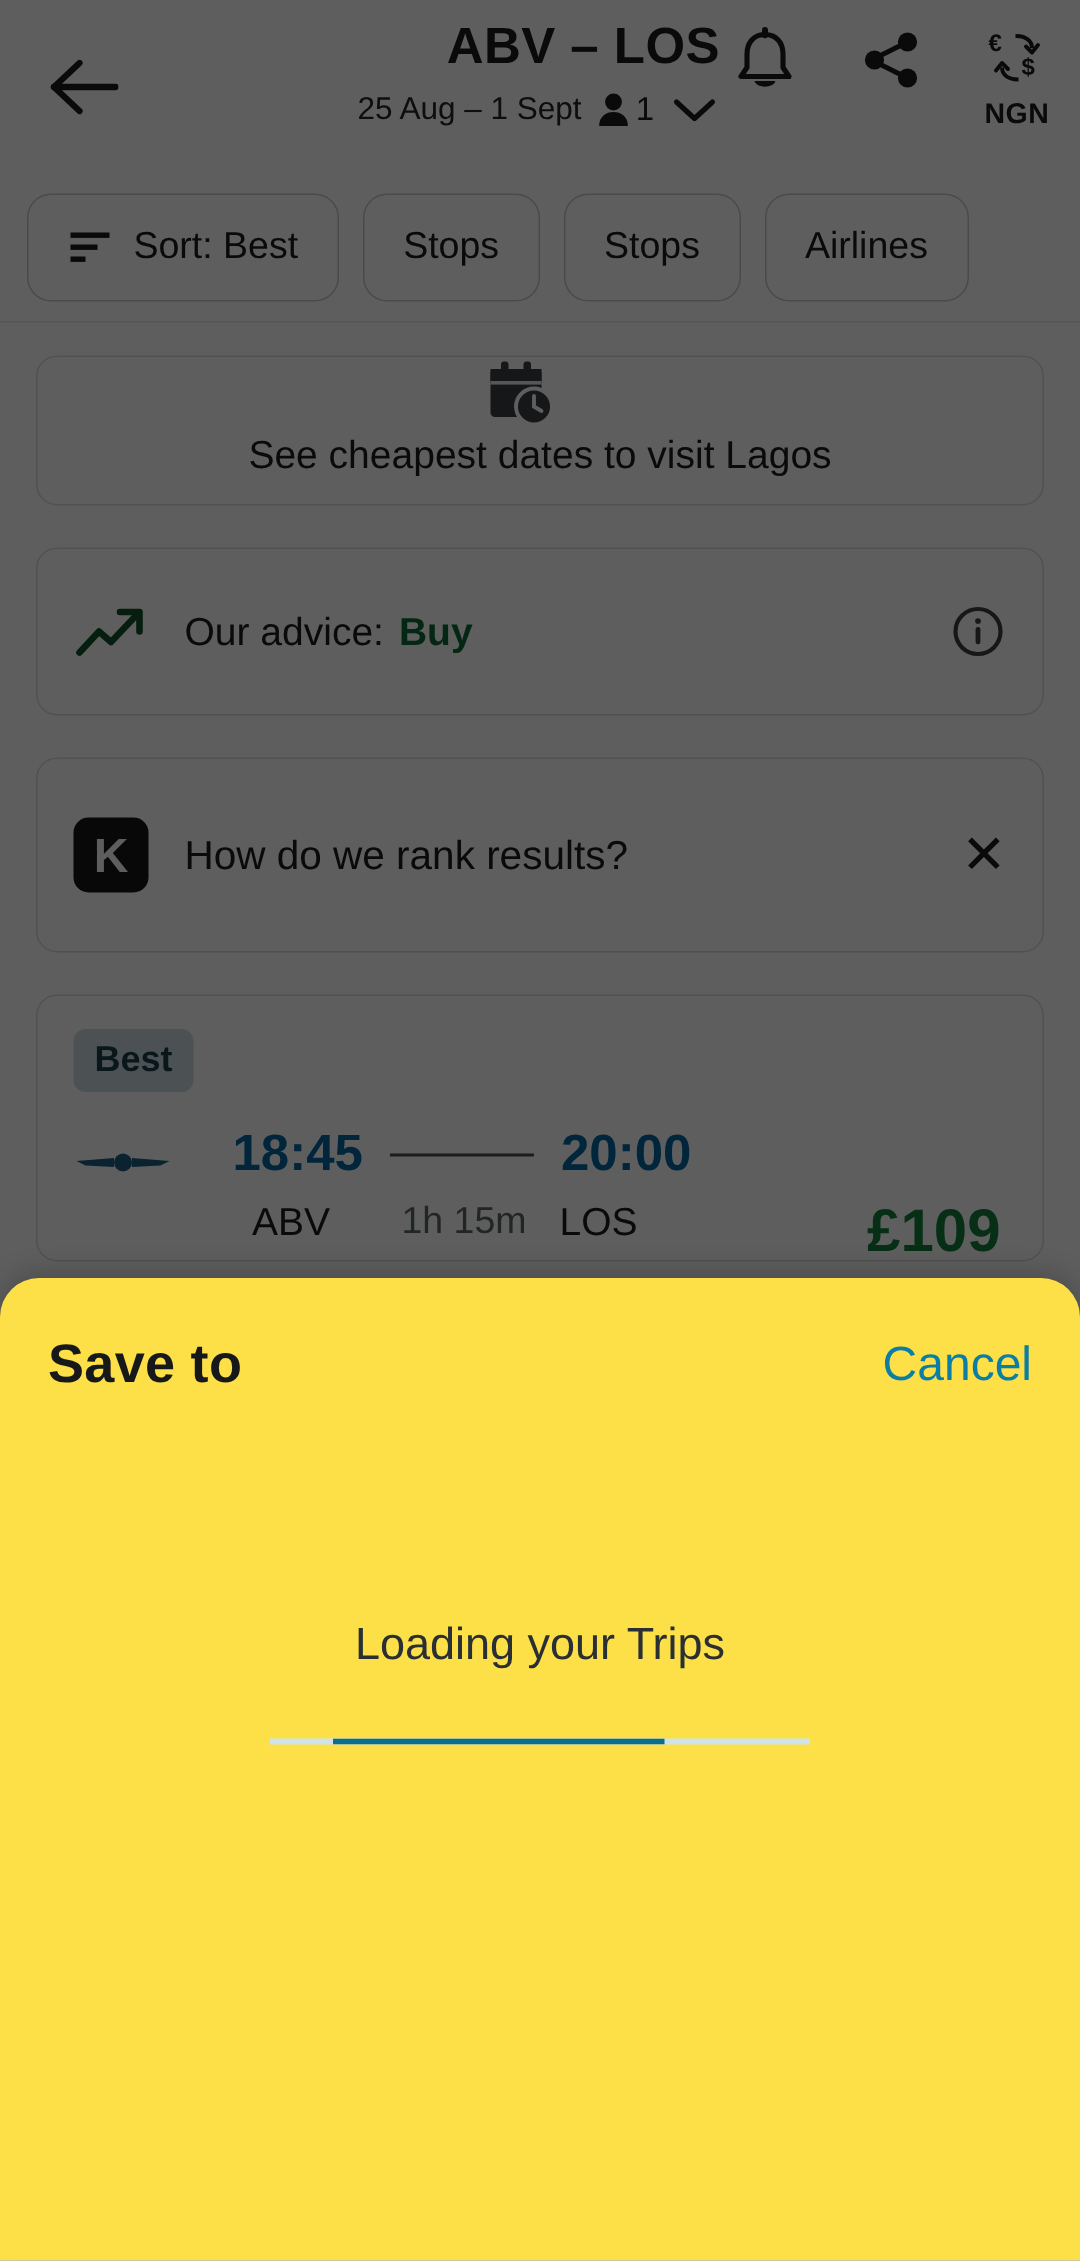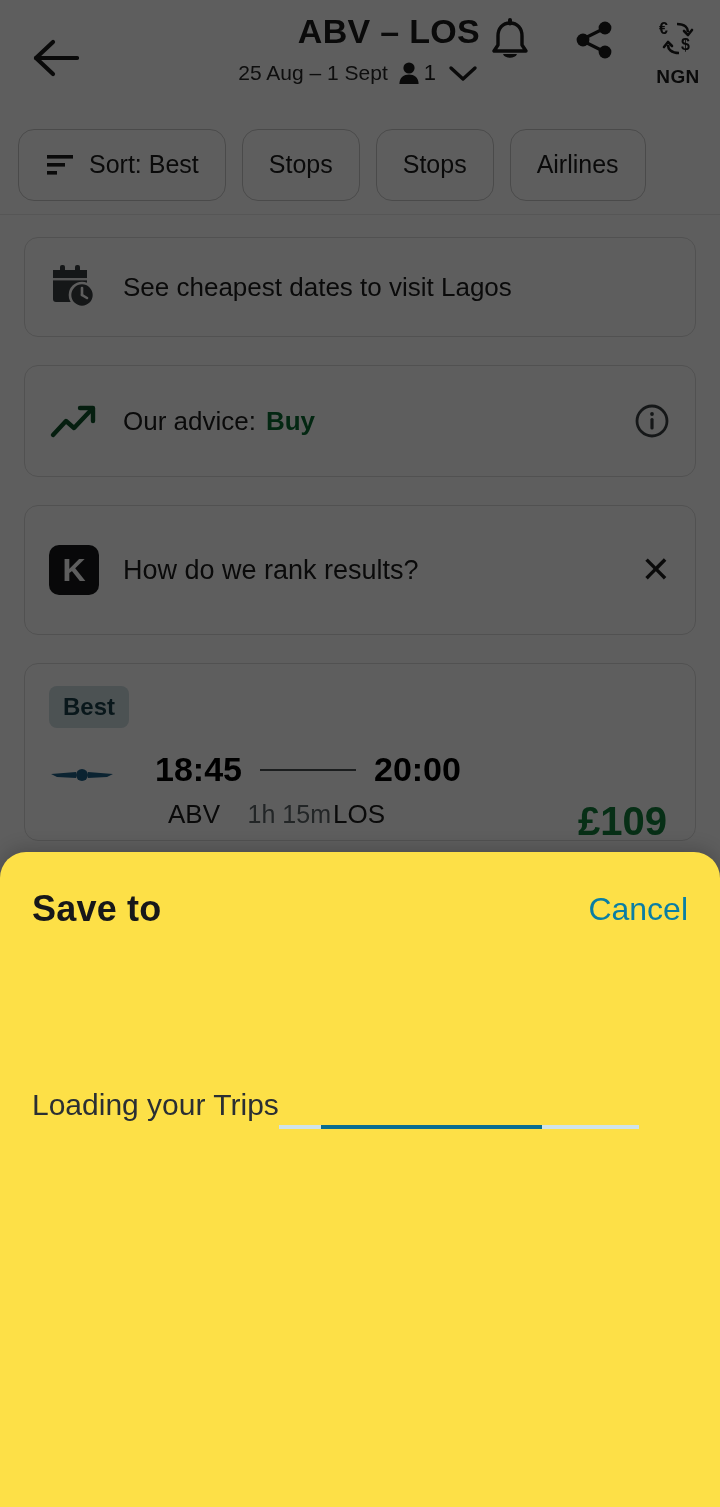--- a/index.html
+++ b/index.html
@@ -70,43 +70,43 @@
     margin:0 0 20px 0; padding:22px 24px 10px 24px; position:relative;
   }
   .best-badge {
     display:inline-block; background:#cfdde1; color:#19404a;
     font-size:24px; font-weight:bold; padding:7px 14px; border-radius:8px;text-align:center;
   }
   .flight-row { display:flex; align-items:flex-start; margin-top:22px; }
   .airline-logo { width:106px; padding-top:14px; display:flex; align-items:center; }
   .leg { display:flex; flex-direction:column; }
   .leg-times { display:flex; align-items:center; gap:18px; }
-  .time { font-size:34px; font-weight:bold; color:#000000; }
+  .time { font-size:34px; font-weight:bold; color:#0369a1; }
   .leg-line { width:96px; height:2px; background:#4a4f52; }
-  .leg-codes { display:flex; align-items:center; gap:2px; margin-top:10px; }
+  .leg-codes { display:flex; align-items:center; gap:22px; margin-top:10px; }
   .code { font-size:26px; color:#1b1b1b; }
   .code.origin { width:78px; text-align:center; }
   .dur { font-size:25px; color:#5d6569; width:96px; text-align:right; }
   .price { position:absolute; right:28px; bottom:-4px; font-size:40px; font-weight:bold; color:#15803d; }
 
   
   .dim { position:absolute; inset:0; background:rgba(0,0,0,.63); }
 
   
   .sheet {
     position:absolute; left:0; right:0; bottom:0; top:852px;
     background:#fde047; border-radius:26px 26px 0 0;
     box-shadow:0 -4px 18px rgba(0,0,0,.18);
     padding:36px 32px 0 32px;
   }
   .sheet-head { display:flex; align-items:center; justify-content:space-between; }
   .sheet-title { font-size:36px; font-weight:bold; color:#17181a; letter-spacing:.2px; }
   .sheet-cancel { font-size:32px; color:#0a7ea4; cursor:pointer; }
   .sheet-body {
-    margin-top:150px; display:flex; flex-direction:row; align-items:center;
+    margin-top:150px; display:flex; flex-direction:column; align-items:center;
   }
   .loading-text { font-size:30px; color:#2a2f33; }
   .progress-track {
     margin-top:45px; width:360px; height:4px; background:#cfe3ea; position:relative; overflow:hidden;
   }
   .progress-bar {
     position:absolute; top:0; height:4px; background:#0a6e8f;
     left:11.6%; width:61.5%;
   }
   svg { display:block; }
@@ -203,21 +203,21 @@
       <div class="chip">
         <span>Stops</span>
       </div>
       <div class="chip">
         <span>Airlines</span>
       </div>
     </div>
 
     <div class="content">
 
-      <div class="card" style="min-height:100px;">
+      <div class="card" style="min-height:100px;flex-direction:column;">
         <div class="card-icon">
           <svg width="50" height="50" viewBox="0 0 50 50">
             <rect x="4" y="8" width="34" height="32" rx="3" fill="#3a3f42"></rect>
             <rect x="4" y="8" width="34" height="9" fill="#3a3f42"></rect>
             <rect x="11" y="3" width="5" height="9" rx="2" fill="#3a3f42"></rect>
             <rect x="26" y="3" width="5" height="9" rx="2" fill="#3a3f42"></rect>
             <rect x="4" y="16" width="34" height="2.4" fill="#ffffff" opacity=".9"></rect>
             <circle cx="33" cy="33" r="12" fill="#3a3f42" stroke="#ffffff" stroke-width="2.6"></circle>
             <line x1="33" y1="26" x2="33" y2="33" stroke="#ffffff" stroke-width="2.6" stroke-linecap="round"></line>
             <line x1="33" y1="33" x2="38" y2="36" stroke="#ffffff" stroke-width="2.6" stroke-linecap="round"></line>

